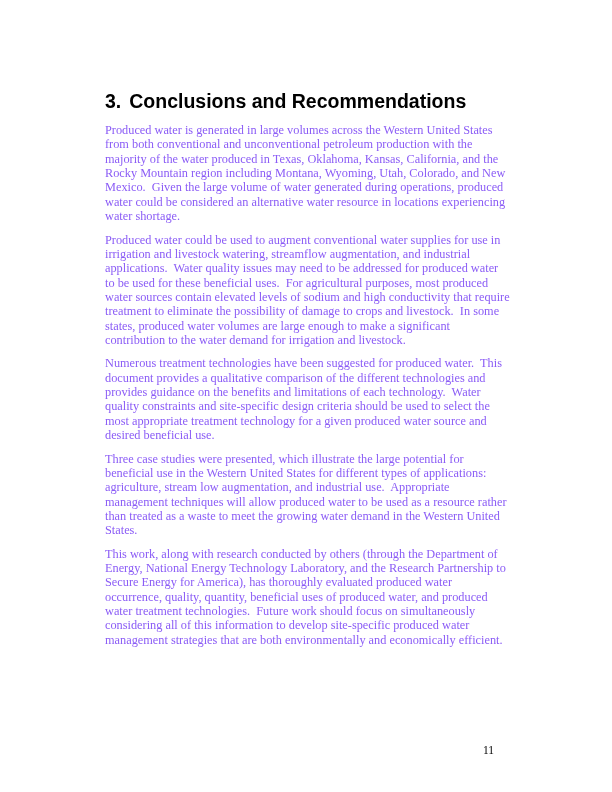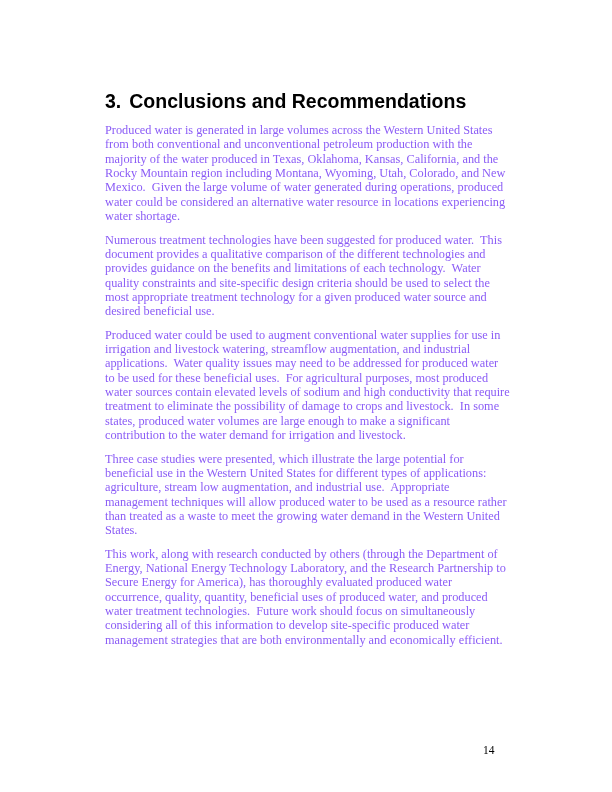--- a/index.html
+++ b/index.html
@@ -67,43 +67,43 @@
   <div class="content">
     <h1 class="title"><span class="title-number">3.</span><span>Conclusions and Recommendations</span></h1>
 
     <p class="body-para">Produced water is generated in large volumes across the Western United States
 from both conventional and unconventional petroleum production with the
 majority of the water produced in Texas, Oklahoma, Kansas, California, and the
 Rocky Mountain region including Montana, Wyoming, Utah, Colorado, and New
 Mexico.  Given the large volume of water generated during operations, produced
 water could be considered an alternative water resource in locations experiencing
 water shortage.</p>
-    <p class="body-para">Numerous treatment technologies have been suggested for produced water.  This
-document provides a qualitative comparison of the different technologies and
-provides guidance on the benefits and limitations of each technology.  Water
-quality constraints and site-specific design criteria should be used to select the
-most appropriate treatment technology for a given produced water source and
-desired beneficial use.</p>
     <p class="body-para">Produced water could be used to augment conventional water supplies for use in
 irrigation and livestock watering, streamflow augmentation, and industrial
 applications.  Water quality issues may need to be addressed for produced water
 to be used for these beneficial uses.  For agricultural purposes, most produced
 water sources contain elevated levels of sodium and high conductivity that require
 treatment to eliminate the possibility of damage to crops and livestock.  In some
 states, produced water volumes are large enough to make a significant
 contribution to the water demand for irrigation and livestock.</p>
+    <p class="body-para">Numerous treatment technologies have been suggested for produced water.  This
+document provides a qualitative comparison of the different technologies and
+provides guidance on the benefits and limitations of each technology.  Water
+quality constraints and site-specific design criteria should be used to select the
+most appropriate treatment technology for a given produced water source and
+desired beneficial use.</p>
     <p class="body-para">Three case studies were presented, which illustrate the large potential for
 beneficial use in the Western United States for different types of applications:
 agriculture, stream low augmentation, and industrial use.  Appropriate
 management techniques will allow produced water to be used as a resource rather
 than treated as a waste to meet the growing water demand in the Western United
 States.</p>
     <p class="body-para">This work, along with research conducted by others (through the Department of
 Energy, National Energy Technology Laboratory, and the Research Partnership to
 Secure Energy for America), has thoroughly evaluated produced water
 occurrence, quality, quantity, beneficial uses of produced water, and produced
 water treatment technologies.  Future work should focus on simultaneously
 considering all of this information to develop site-specific produced water
 management strategies that are both environmentally and economically efficient.</p>
   </div>
 
-  <div class="page-number">14</div>
+  <div class="page-number">11</div>
 </div>
 
 </body></html>

